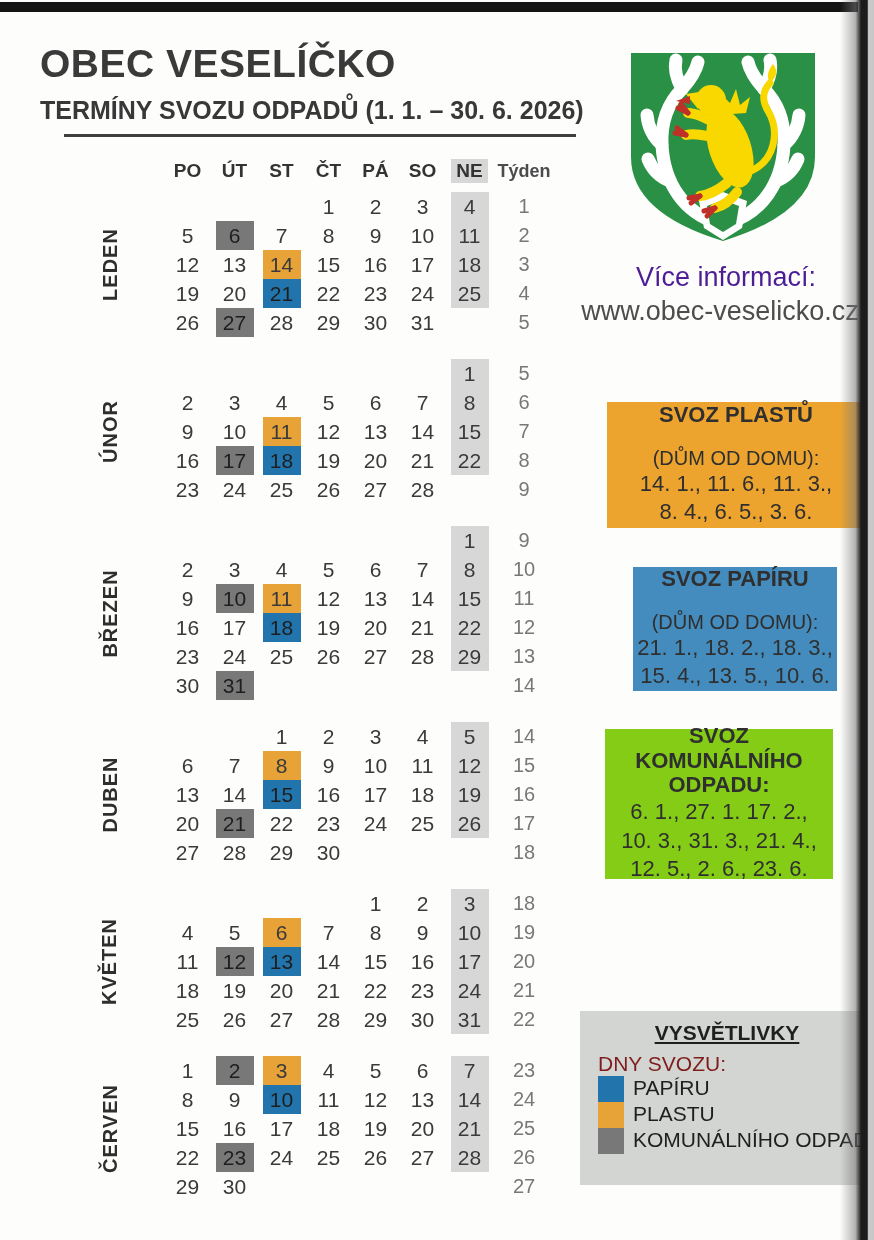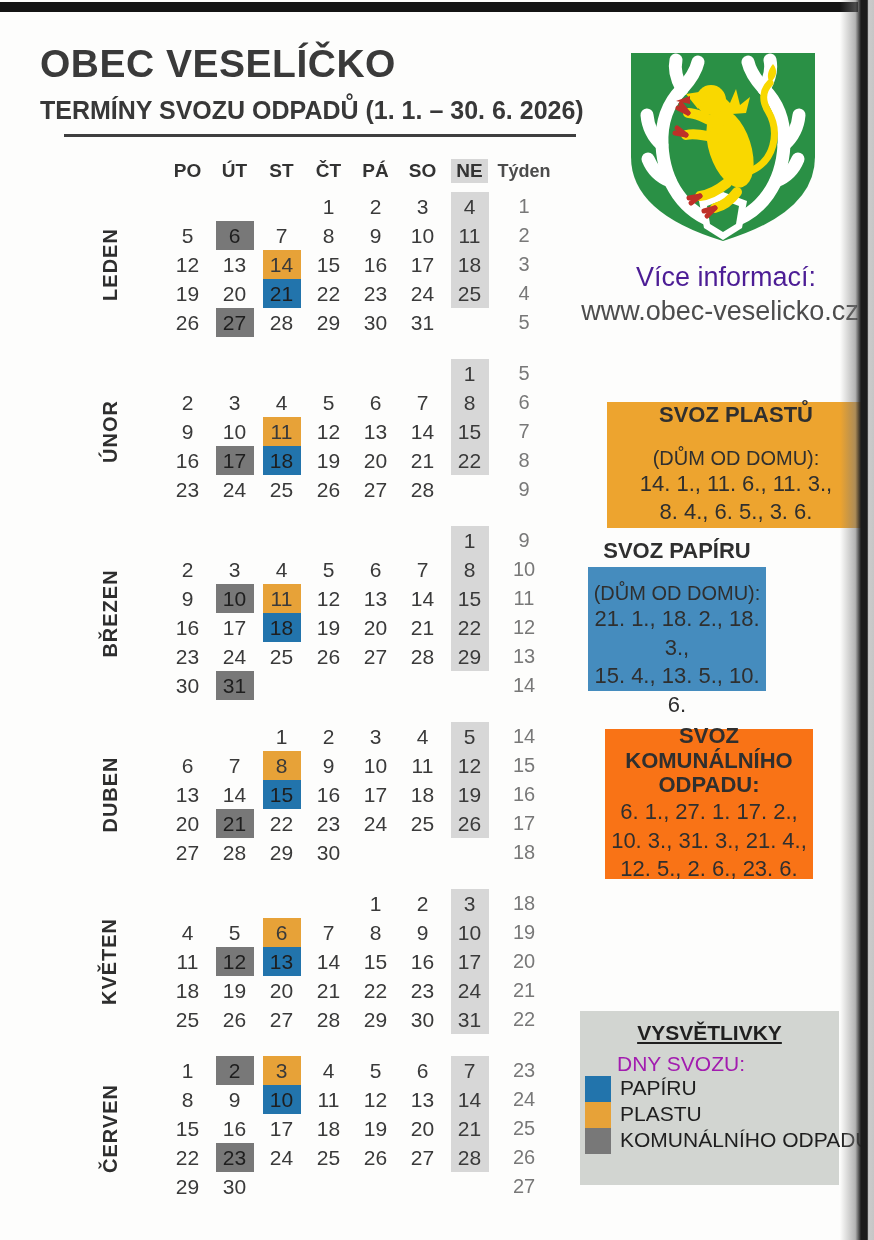--- a/index.html
+++ b/index.html
@@ -37,25 +37,25 @@
   .crest{position:absolute;left:618px;top:45px;}
   .moreinfo{position:absolute;left:590px;top:262px;width:272px;text-align:center;
       font-size:27px;color:#4c1d95;}
   .website{position:absolute;left:570px;top:296px;width:300px;text-align:center;
       font-size:27px;color:#4d4d4d;}
   .ibox{position:absolute;box-sizing:border-box;text-align:center;color:#2f2f2f;
       display:flex;flex-direction:column;justify-content:center;padding:6px 2px;}
   .ibox .t{font-weight:bold;font-size:22px;line-height:1.12;}
   .ibox .st{font-weight:normal;font-size:20px;margin-top:19px;}
   .ibox .dl{font-size:22px;line-height:1.3;}
-  .legend{position:absolute;left:580px;top:1011px;width:259px;height:174px;
-      box-sizing:border-box;padding:10px 5px;}
+  .legend{position:absolute;left:580px;top:1011px;width:294px;height:174px;
+      box-sizing:border-box;padding:10px 18px;}
   .legend .lt{text-align:center;font-weight:bold;text-decoration:underline;
       font-size:21px;color:#1f1f1f;}
-  .legend .ls{font-size:21px;margin-top:7px;color:#a21caf;margin-left:32px;}
+  .legend .ls{font-size:21px;margin-top:7px;color:#7f1d1d;}
   .lrow{display:flex;align-items:flex-start;margin-top:0;}
   .lsw{width:26px;height:26px;margin-right:9px;flex:0 0 auto;}
   .lrow .llab{font-size:21px;color:#1f1f1f;white-space:nowrap;}
 </style>
 </head>
 <body>
 
 <div class="page">
   <div class="scan-top"></div>
 
@@ -578,27 +578,27 @@
   <div class="moreinfo">Více informací:</div>
   <div class="website">www.obec-veselicko.cz</div>
 
   <div id="info-boxes">
       <div class="ibox" style="left: 607px; top: 402px; width: 258px; height: 126px; background: rgb(237, 164, 47);">
         <div class="t">SVOZ PLASTŮ</div>
         <div class="st">(DŮM OD DOMU):</div>
         <div class="dl">14. 1., 11. 6., 11. 3.,</div>
         <div class="dl">8. 4., 6. 5., 3. 6.</div>
       </div>
-      <div class="ibox" style="left: 588px; top: 567px; width: 178px; height: 124px; background: rgb(69, 140, 190);">
+      <div class="ibox" style="left: 633px; top: 567px; width: 204px; height: 124px; background: rgb(69, 140, 190);">
         <div class="t">SVOZ PAPÍRU</div>
         <div class="st">(DŮM OD DOMU):</div>
         <div class="dl">21. 1., 18. 2., 18. 3.,</div>
         <div class="dl">15. 4., 13. 5., 10. 6.</div>
       </div>
-      <div class="ibox" style="left: 605px; top: 729px; width: 208px; height: 150px; background: #f97316;">
+      <div class="ibox" style="left: 605px; top: 729px; width: 228px; height: 150px; background: #84cc16;">
         <div class="t">SVOZ KOMUNÁLNÍHO</div>
         <div class="t">ODPADU:</div>
         <div class="dl">6. 1., 27. 1. 17. 2.,</div>
         <div class="dl">10. 3., 31. 3., 21. 4.,</div>
         <div class="dl">12. 5., 2. 6., 23. 6.</div>
       </div>
     </div>
 
   <div class="legend" id="legend" style="background: rgb(210, 213, 209);">
     <div class="lt">VYSVĚTLIVKY</div>

